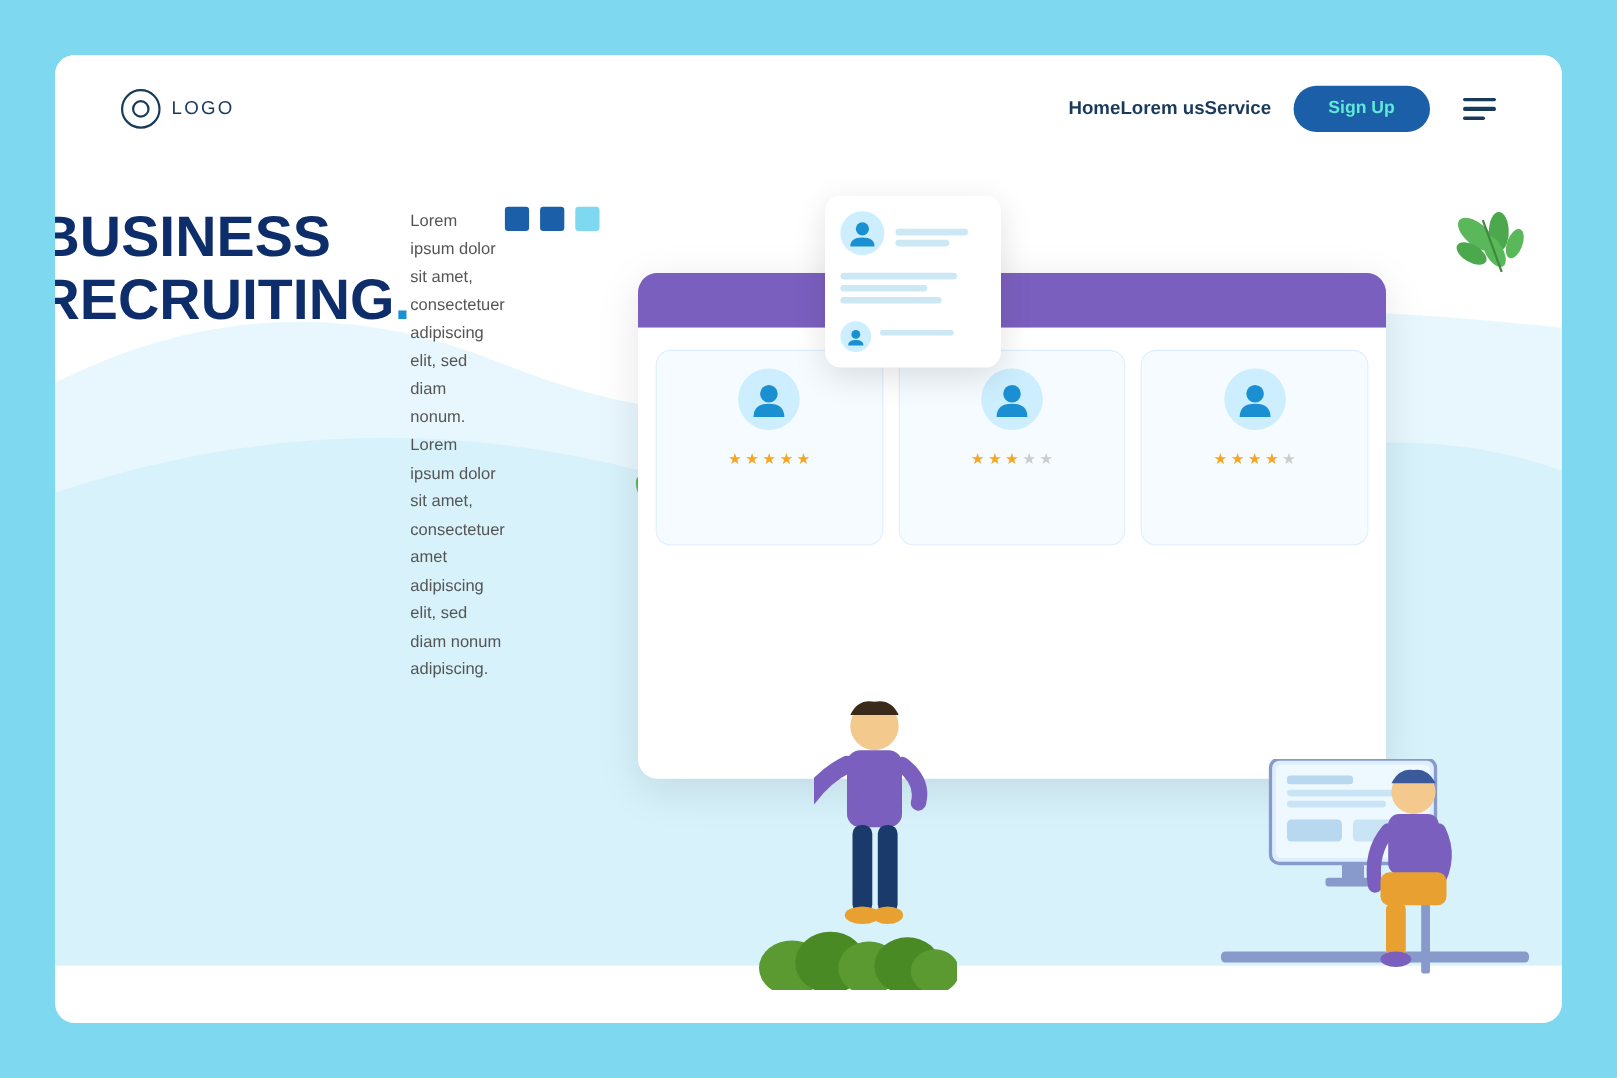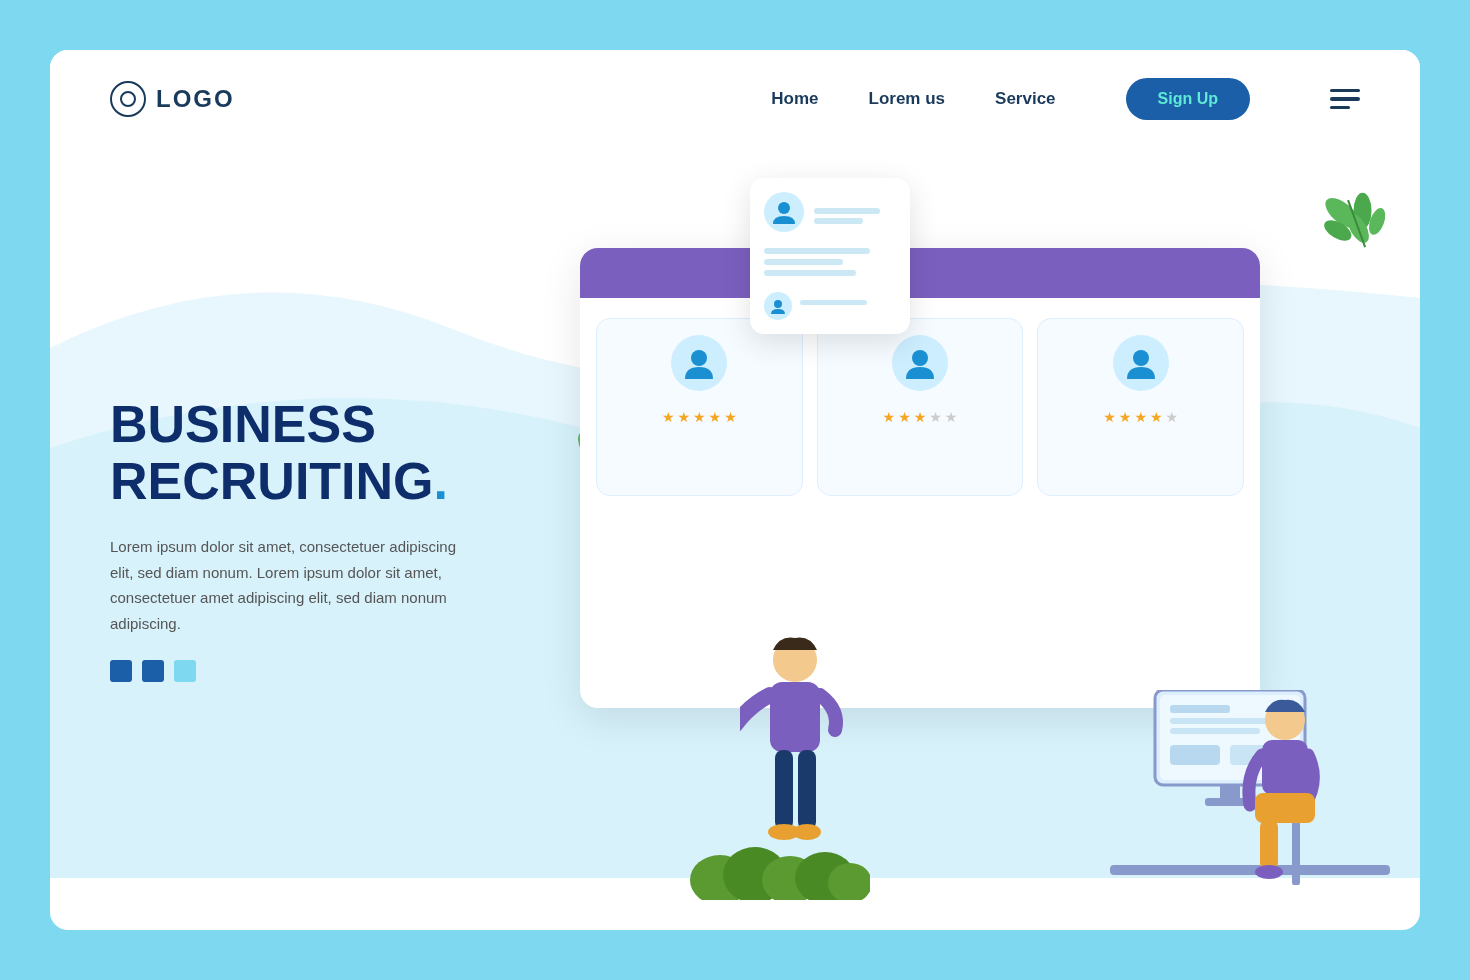--- a/index.html
+++ b/index.html
@@ -50,29 +50,28 @@
     }
     .logo-circle::before {
       content: '';
       width: 12px;
       height: 12px;
       border-radius: 50%;
       border: 2px solid #1a3a5c;
       position: absolute;
     }
     .logo-text {
-      font-size: 24px;
-      font-weight: 700;
+      font-size: 17px;
+      font-weight: 400;
       color: #1a3a5c;
       letter-spacing: 2px;
     }
     .nav-links {
       display: flex;
       align-items: center;
-      gap: 50px;
     }
     .nav-link {
       font-size: 17px;
       font-weight: 600;
       color: #1a3a5c;
       cursor: pointer;
       text-decoration: none;
     }
     .signup-btn {
       background: #1a5fa8;
@@ -119,21 +118,21 @@
       right: 0;
       top: 0;
       z-index: 0;
     }
 
     
     .left-section {
       width: 480px;
       padding: 40px 60px;
       display: flex;
-      flex-direction: column;
+      flex-direction: row;
       justify-content: center;
       z-index: 5;
       position: relative;
     }
     .hero-title {
       font-size: 52px;
       font-weight: 900;
       color: #0e2d6b;
       line-height: 1.1;
       margin-bottom: 24px;

